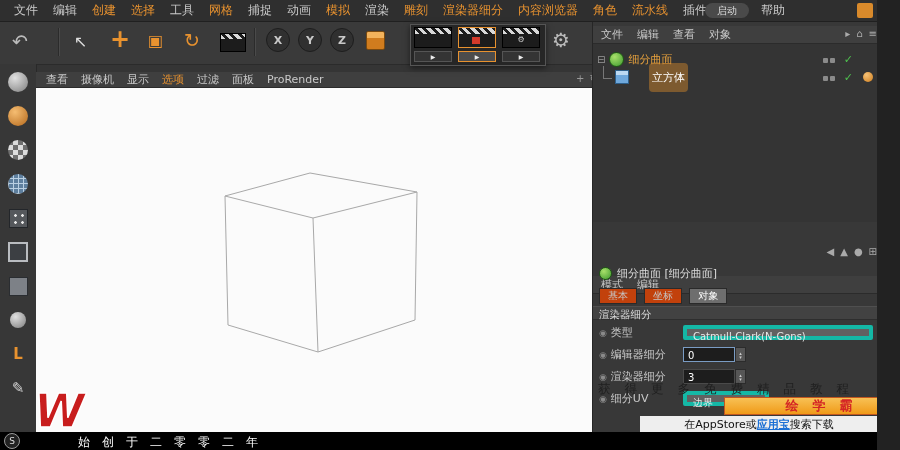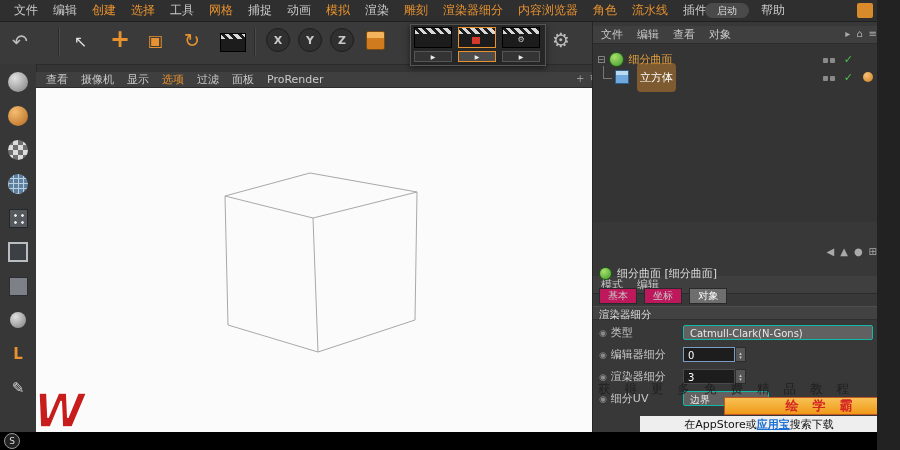--- a/index.html
+++ b/index.html
@@ -52,35 +52,35 @@
   .vnav{position:absolute;right:2px;top:1px;display:flex;gap:5px;color:#999;font-size:10px;}
   #canvas{left:36px;top:88px;width:556px;height:344px;background:#fbfbfb;}
   
   #rpanel{left:592px;top:22px;width:288px;height:410px;background:#383838;border-left:1px solid #262626;}
   .pmenubar{position:absolute;left:0;width:288px;height:18px;background:#3f3f3f;border-bottom:1px solid #2b2b2b;
             display:flex;align-items:center;gap:14px;padding-left:8px;box-sizing:border-box;font-size:11px;color:#c9c9c9;}
   .pmicons{position:absolute;right:4px;top:2px;display:flex;gap:6px;color:#aaa;font-size:10px;}
   #tree{position:absolute;left:0;top:22px;width:288px;height:178px;background:#343434;}
   .trow{position:absolute;left:0;width:288px;height:18px;display:flex;align-items:center;font-size:11px;}
   .om-label1{color:#e8a23d;margin-left:4px;}
-  .om-label2{color:#fff;margin-left:8px;background:rgba(216,138,43,.45);padding:7px 3px;border-radius:4px;}
+  .om-label2{color:#fff;margin-left:20px;background:rgba(216,138,43,.45);padding:7px 3px;border-radius:4px;}
   .sds-ic{width:13px;height:13px;border-radius:50%;background:radial-gradient(circle at 35% 30%,#a8e06a,#3f9a2f);border:1px solid #1f5a14;}
   .cube-ic{width:12px;height:12px;background:linear-gradient(#bcd9f2 0 30%,#6fa8dc 30%);border:1px solid #2e5f8a;}
   .vdot{width:5px;height:5px;background:#8a8a8a;border-radius:1px;display:inline-block;margin-left:2px;}
   .chk{color:#4ec04e;font-size:11px;margin-left:5px;}
   .tagball{width:10px;height:10px;border-radius:50%;background:radial-gradient(circle at 35% 30%,#f6c277,#cf7e1d);margin-left:6px;}
   .connector{position:absolute;left:9px;top:-8px;width:8px;height:16px;border-left:1px solid #777;border-bottom:1px solid #777;}
-  .tab{height:16px;background:#be185d;border:1px solid #2a2a2a;color:#c6c6c6;font-size:10px;
+  .tab{height:16px;background:#c2410c;border:1px solid #2a2a2a;color:#c6c6c6;font-size:10px;
        display:inline-flex;align-items:center;padding:0 8px;margin-right:2px;box-sizing:border-box;}
   .tab.active{background:#6e6e6e;color:#fff;}
   .sect{position:absolute;left:0;width:288px;height:14px;background:#424242;color:#ddd;font-size:10.5px;
         line-height:14px;padding-left:6px;box-sizing:border-box;border-top:1px solid #4f4f4f;border-bottom:1px solid #2e2e2e;}
   .frow{position:absolute;left:6px;width:278px;height:17px;display:flex;align-items:center;font-size:11px;color:#c9c9c9;}
   .radio{color:#8a8a8a;font-size:9px;margin-right:4px;}
-  .drop{background:#616161;border:1px solid #14b8a6;border-radius:2px;color:#e8e8e8;font-size:10px;
+  .drop{background:#616161;border:4px solid #14b8a6;border-radius:2px;color:#e8e8e8;font-size:10px;
         height:15px;line-height:15px;padding:0 6px;box-sizing:border-box;}
   .numin{background:#1d1d1d;border:1px solid #4a4a4a;color:#fff;font-size:10px;height:15px;line-height:15px;
          width:52px;padding-left:4px;box-sizing:border-box;}
   .spin{width:11px;height:15px;background:#565656;border:1px solid #2c2c2c;box-sizing:border-box;display:flex;
         flex-direction:column;align-items:center;justify-content:center;color:#ccc;font-size:5px;line-height:4px;}
   
   #rstrip{left:880px;top:22px;width:20px;height:410px;background:#2b2b2b;}
   .rtab{position:absolute;left:1px;width:18px;background:#3c3c3c;color:#bbb;border-radius:0 3px 3px 0;
         writing-mode:vertical-rl;text-orientation:upright;font-size:10px;display:flex;align-items:center;justify-content:center;letter-spacing:2px;}
   .rtab.active{background:#d98a2b;color:#4a2c07;}
@@ -353,16 +353,17 @@
 
   <div id="ad1" class="abs">获得更多免费精品教程</div>
   <div id="ad2" class="abs">绘学霸</div>
   <div id="ad3" class="abs">
     <span>在AppStore或</span>
       <b>应用宝</b>
       <span>搜索下载</span>
   </div>
 
   <div id="bbar" class="abs"></div>
+  <div id="wm-text" class="abs">始创于二零零二年</div>
   <div id="wm-logo" class="abs">W</div>
   <div id="sbadge" class="abs">S</div>
 
 </div>
 
 </body></html>

